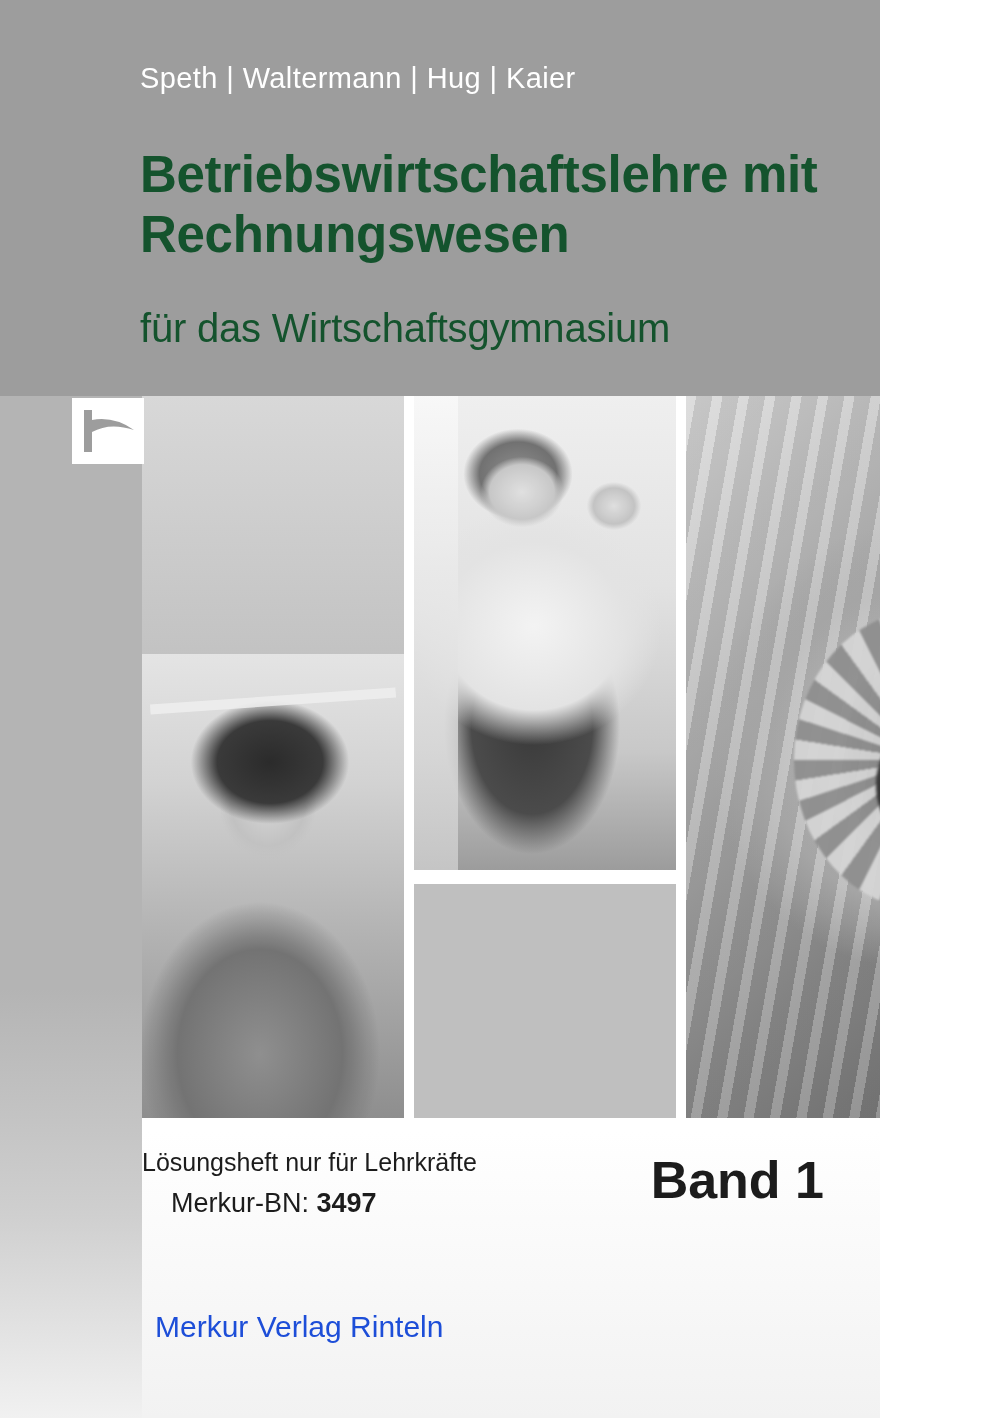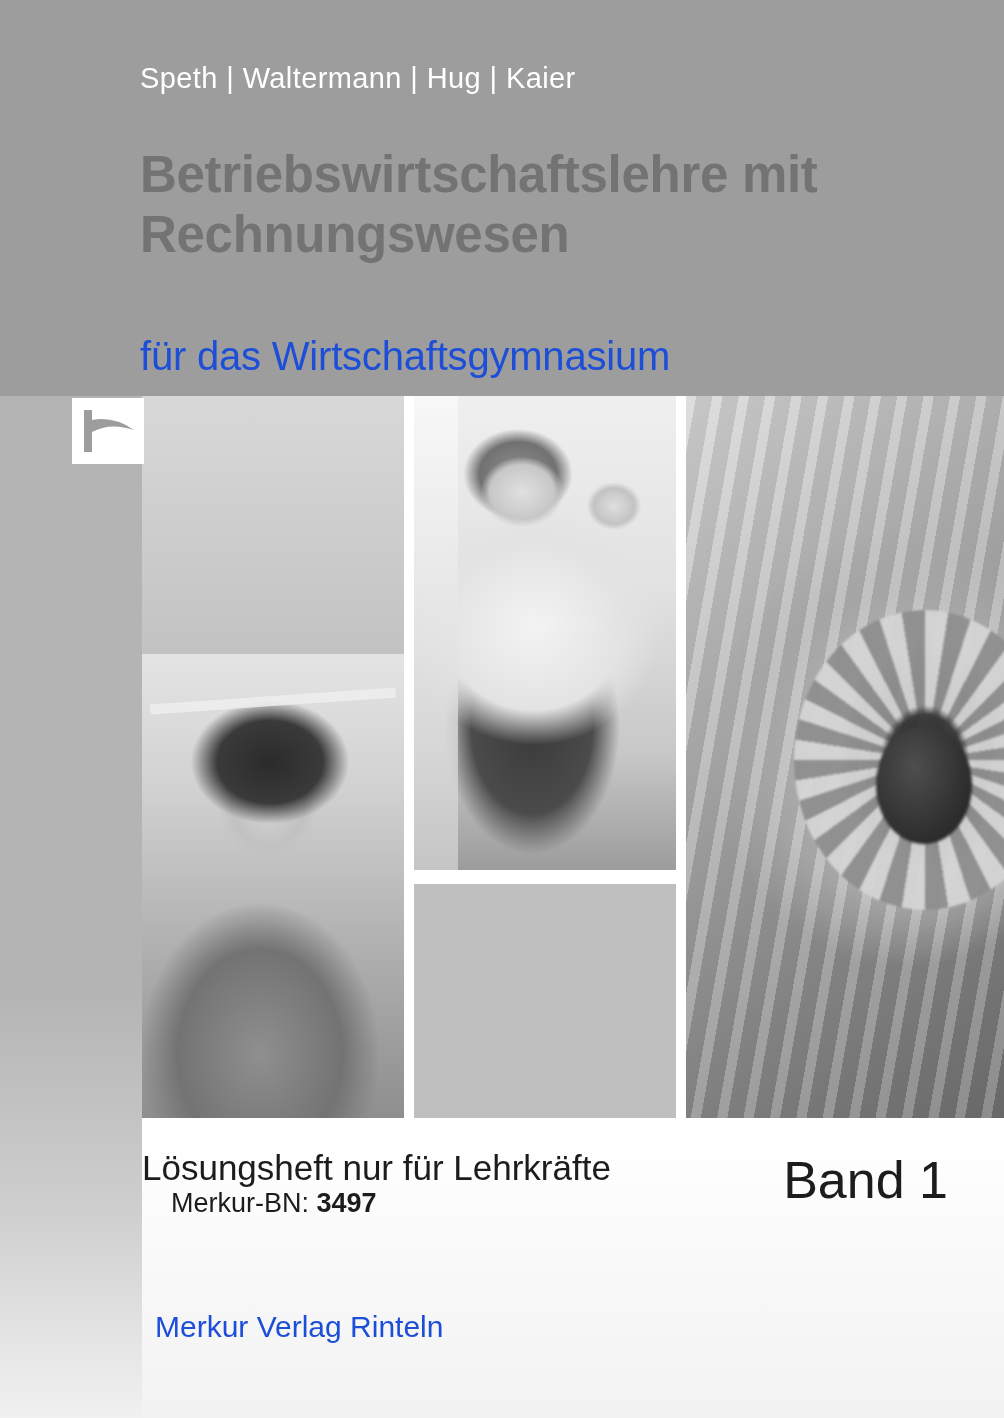--- a/index.html
+++ b/index.html
@@ -2,21 +2,21 @@
 <html><head>
 <meta charset="utf-8">
 <style>
   html, body {
     margin: 0;
     padding: 0;
     background: #ffffff;
   }
   #cover {
     position: relative;
-    width: 1004px;
+    width: 880px;
     height: 1418px;
     overflow: hidden;
     font-family: "Liberation Sans", sans-serif;
     background: #ffffff;
   }
 
   
   .header-band {
     position: absolute;
     left: 0;
@@ -35,35 +35,34 @@
     font-weight: 400;
     white-space: nowrap;
   }
   .title-main {
     position: absolute;
     left: 140px;
     top: 145px;
     width: 790px;
     font-size: 51px;
     line-height: 60px;
-    color: #737373;
+    color: #14532d;
     font-weight: 700;
     letter-spacing: -0.3px;
   }
   .title-sub {
     position: absolute;
     left: 140px;
     top: 305px;
     width: 800px;
     font-size: 40px;
     line-height: 46px;
-    color: #1d4ed8;
+    color: #14532d;
     font-weight: 400;
     letter-spacing: -0.2px;
-    margin-top: 28px;
   }
 
   
   .left-grey-col {
     position: absolute;
     left: 0;
     top: 396px;
     width: 142px;
     height: 1022px;
     background: linear-gradient(to bottom, #b4b4b4 0%, #b4b4b4 58%, #cfcfcf 80%, #f1f1f1 100%);
@@ -205,21 +204,21 @@
     border-radius: 50%;
     background: radial-gradient(ellipse at 40% 35%, #4e4e4e 0%, #2c2c2c 70%, #242424 100%);
     filter: blur(1.5px);
   }
 
   
   .solution-line {
     position: absolute;
     left: 142px;
     top: 1148px;
-    font-size: 35px;
+    font-size: 25px;
     color: #1c1c1c;
     font-weight: 400;
     white-space: nowrap;
   }
   .bn-line {
     position: absolute;
     left: 142px;
     top: 1188px;
     font-size: 27px;
     color: #1c1c1c;
@@ -228,21 +227,21 @@
   }
   .bn-line b {
     font-weight: 700;
   }
   .volume {
     position: absolute;
     right: 56px;
     top: 1150px;
     font-size: 52px;
     color: #1c1c1c;
-    font-weight: 400;
+    font-weight: 700;
     white-space: nowrap;
     text-align: center;
   }
   .publisher {
     position: absolute;
     left: 155px;
     top: 1310px;
     font-size: 30px;
     color: #1d4ed8;
     font-weight: 400;

